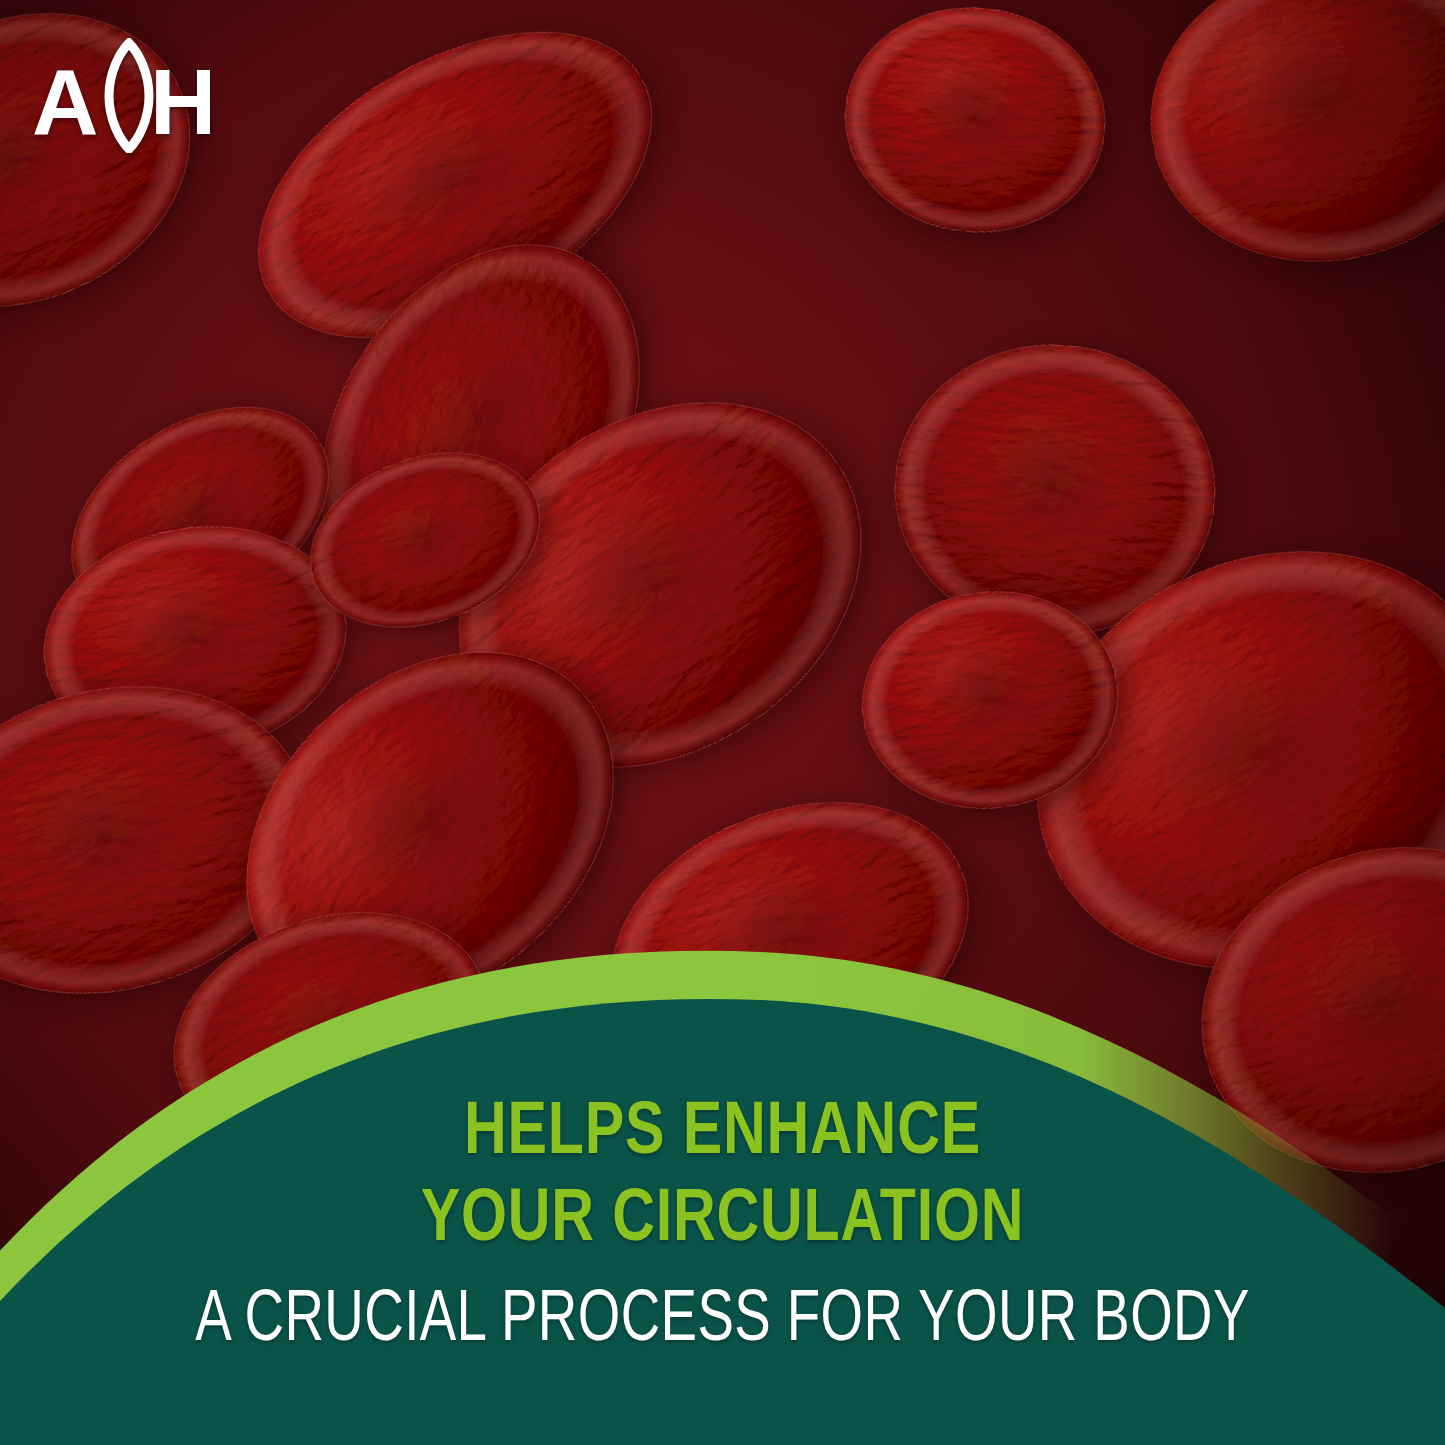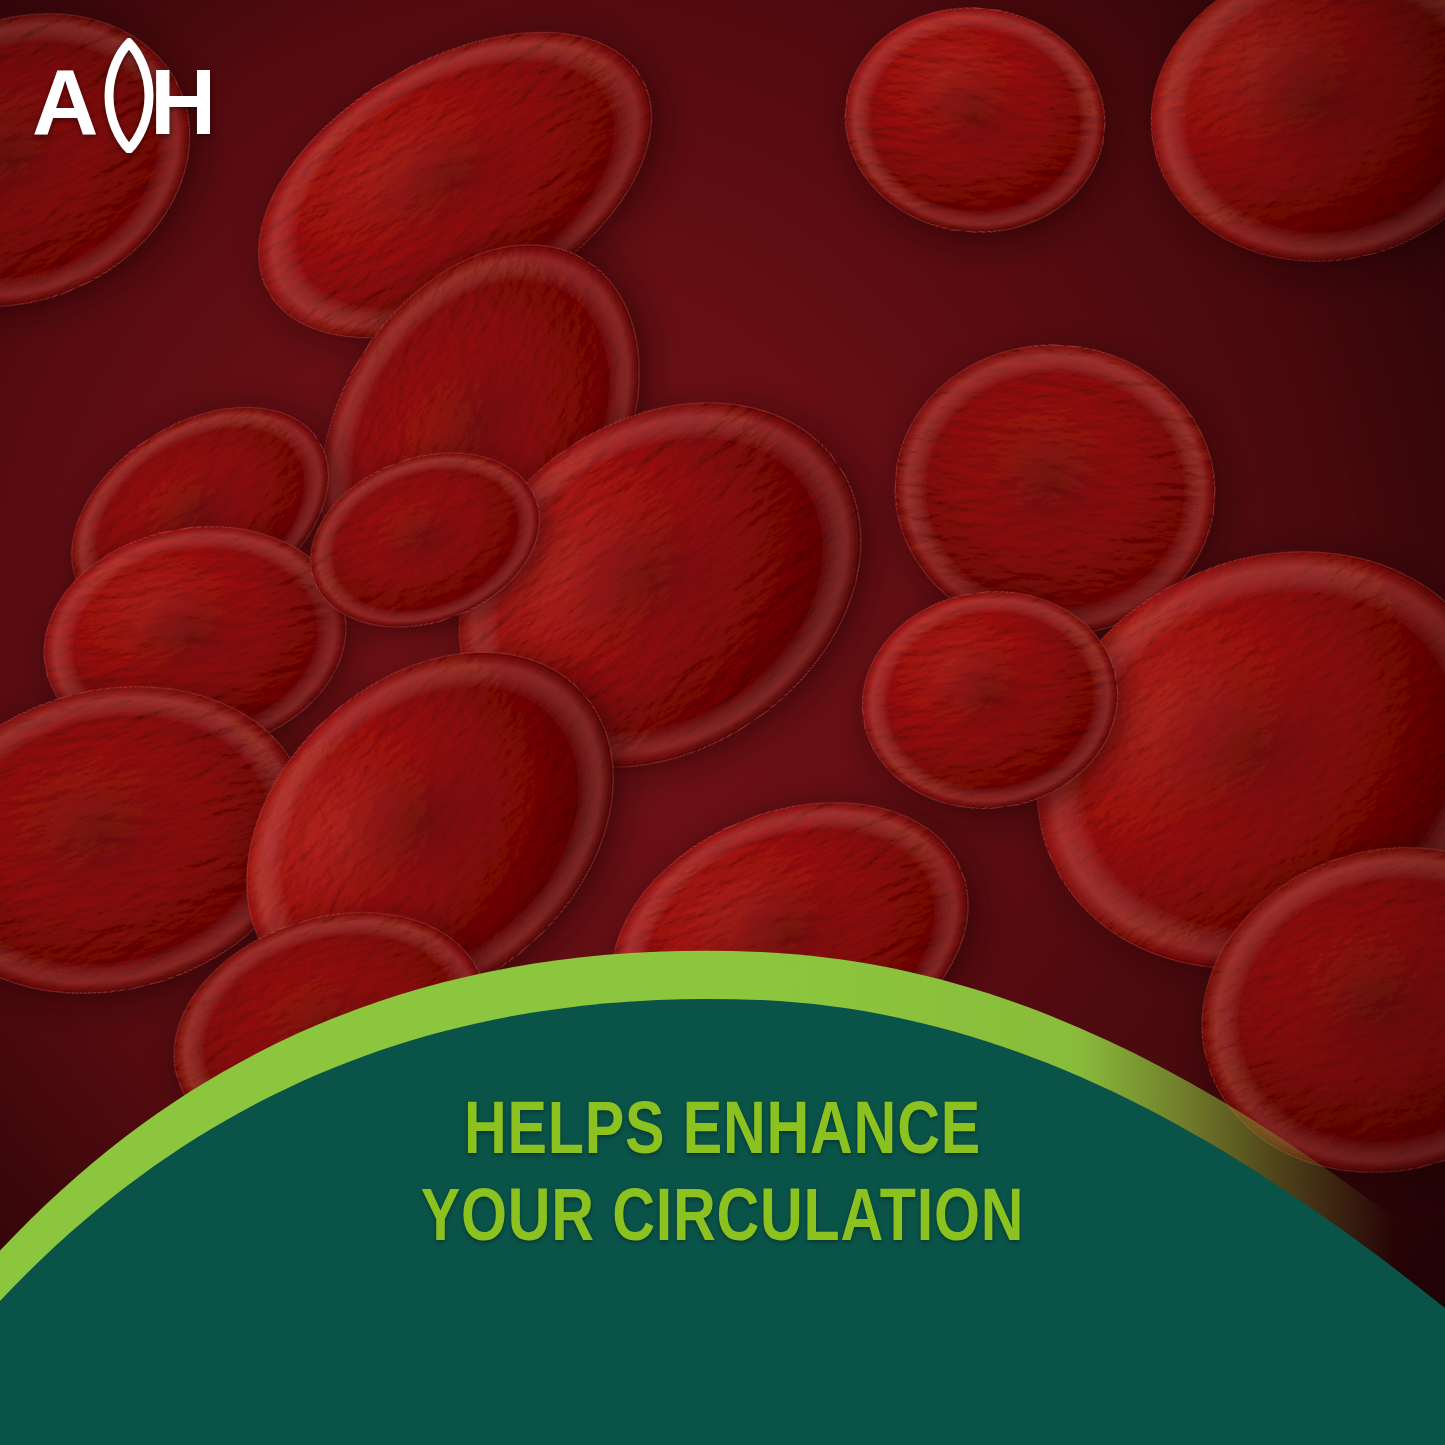--- a/index.html
+++ b/index.html
@@ -312,14 +312,17 @@
   </div>
 
   <div class="txtwrap" id="line2">
     <div class="hl">YOUR CIRCULATION</div>
   </div>
 
   <div class="txtwrap" id="line1">
     <div class="hl">HELPS ENHANCE</div>
   </div>
 
+  <div class="txtwrap" id="line3">
+    <div class="sub">A CRUCIAL PROCESS FOR YOUR BODY</div>
+  </div>
 
 </div>
 
 </body></html>

